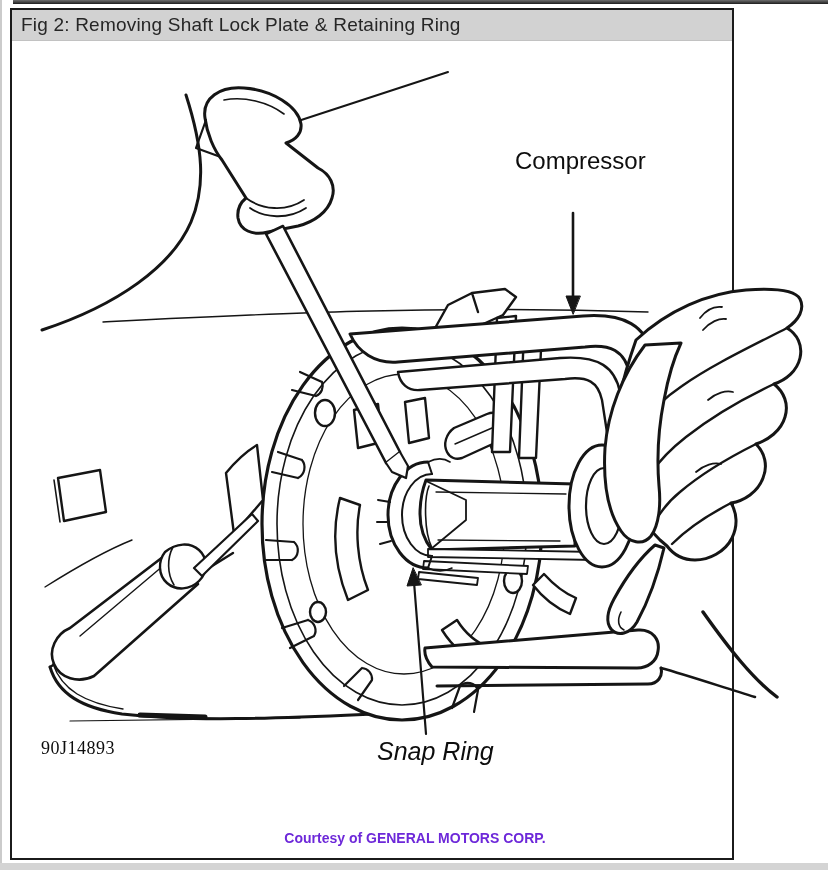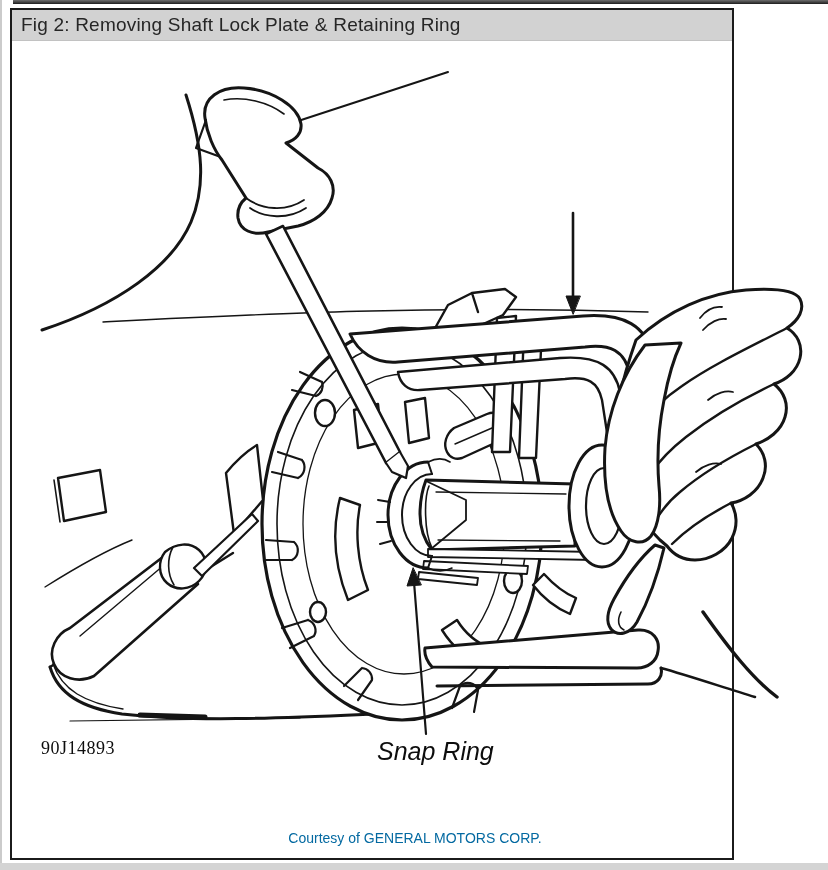--- a/index.html
+++ b/index.html
@@ -19,21 +19,21 @@
     position:absolute;left:0;top:0;right:0;height:31px;background:#d2d2d2;
     display:flex;align-items:center;padding-left:9px;box-sizing:border-box;
     border-bottom:1px solid #c2c2c2;
   }
   .title-bar span{font-size:19px;color:#262626;letter-spacing:0.2px;}
   svg.illustration{position:absolute;left:0;top:0;z-index:2;}
   .fig-label{position:absolute;z-index:3;color:#0d0d0d;white-space:nowrap;}
   .label-lpc{left:515px;top:146px;font-size:24px;line-height:29px;}
   .label-snap{left:377px;top:737px;font-size:25px;font-style:italic;}
   .label-num{left:41px;top:738px;font-size:18px;letter-spacing:0.5px;font-family:Liberation Serif, serif;}
-  .label-credit{left:415px;top:830px;transform:translateX(-50%);font-size:14px;color:#0369a1;}
+  .label-credit{left:415px;top:830px;transform:translateX(-50%);font-size:14px;color:#6d28d9;font-weight:bold;}
 </style>
 </head>
 <body>
 
 <div class="left-edge-line"></div>
 <div class="top-strip"></div>
 <div class="bottom-strip"></div>
 
 <div class="figure-box">
   <div class="title-bar">
@@ -164,16 +164,17 @@
       <path d="M573,314 L566,296 L580,296 Z" fill="#151515" stroke-width="1"></path>
     </g>
     <g>
       <path d="M426,734 L414,582" stroke-width="2.2"></path>
       <path d="M413,568 L407,586 L421,585 Z" fill="#151515" stroke-width="1"></path>
     </g>
   </g>
 </svg>
 
 <div class="fig-label label-lpc">
+  <div>Compressor</div>
 </div>
 <div class="fig-label label-snap">Snap Ring</div>
 <div class="fig-label label-num">90J14893</div>
 <div class="fig-label label-credit">Courtesy of GENERAL MOTORS CORP.</div>
 
 </body></html>

